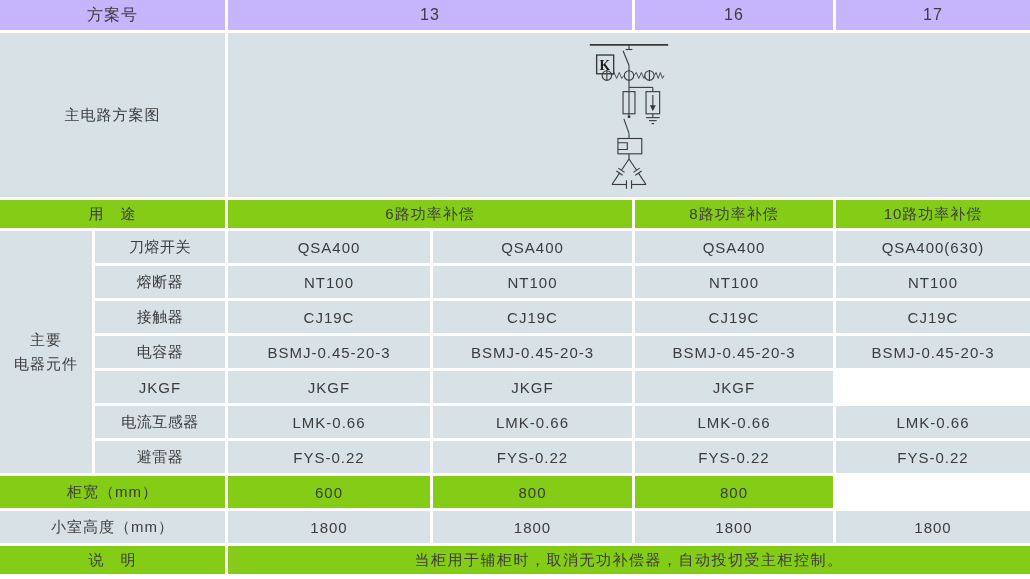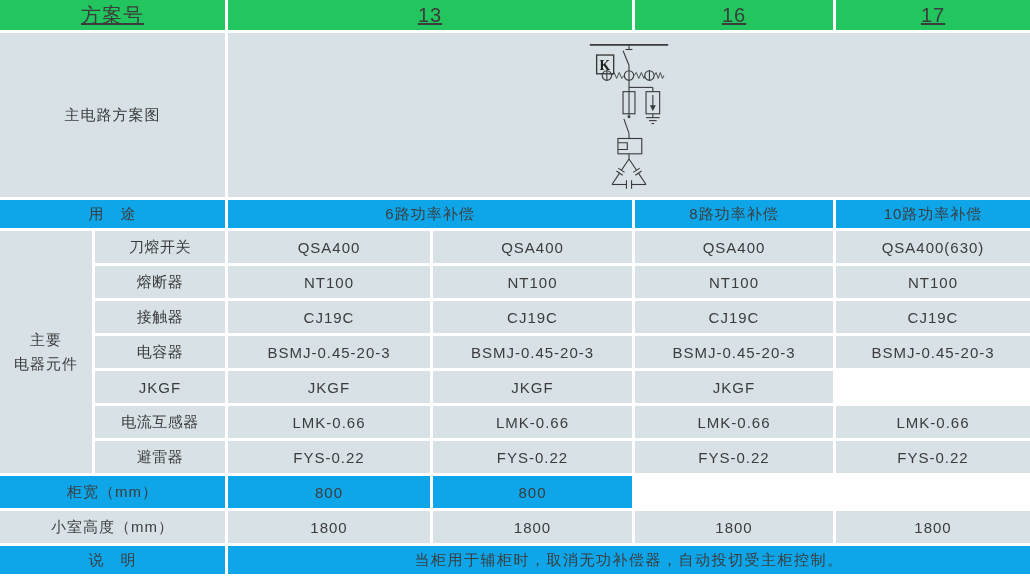--- a/index.html
+++ b/index.html
@@ -14,23 +14,23 @@
     grid-template-columns:92px 130px 202px 199px 198px 194px;
     grid-template-rows:30px 164px 28px repeat(7,32px) 32px 32px 28px;
     gap:3px;
     background:#ffffff;
   }
   .c{
     display:flex;align-items:center;justify-content:center;
     font-size:15px;letter-spacing:1px;text-align:center;
     overflow:hidden;
   }
-  .blue{background:#22c55e;font-size:20px;text-decoration:underline;}
+  .blue{background:#c4b5fd;font-size:16px;}
   .light{background:#d7e1e6;}
-  .dark{background:#0ea5e9;}
+  .dark{background:#84cc16;}
   .col12{grid-column:1/3;}
   .col34{grid-column:3/5;}
   .col36{grid-column:3/7;}
   .sub{grid-column:2;letter-spacing:0.5px;}
   .group{grid-area:4/1/11/2;white-space:pre-line;line-height:1.6;}
   .note-text{letter-spacing:1.5px;}
   svg{display:block;}
   .diag-stroke{stroke:#3a3a3a;fill:none;stroke-width:1.3;}
   .k-text{font-family:"Liberation Serif","DejaVu Serif",serif;font-weight:bold;font-size:16px;fill:#1c1c1c;}
 </style>
@@ -157,20 +157,21 @@
   <div class="c light">LMK-0.66</div>
   <div class="c light">LMK-0.66</div>
 
   <div class="c light sub">避雷器</div>
   <div class="c light">FYS-0.22</div>
   <div class="c light">FYS-0.22</div>
   <div class="c light">FYS-0.22</div>
   <div class="c light">FYS-0.22</div>
 
   <div class="c dark col12">柜宽（mm）</div>
+  <div class="c dark">600</div>
   <div class="c dark">800</div>
   <div class="c dark">800</div>
 
   <div class="c light col12">小室高度（mm）</div>
   <div class="c light">1800</div>
   <div class="c light">1800</div>
   <div class="c light">1800</div>
   <div class="c light">1800</div>
 
   <div class="c dark col12">说　明</div>

